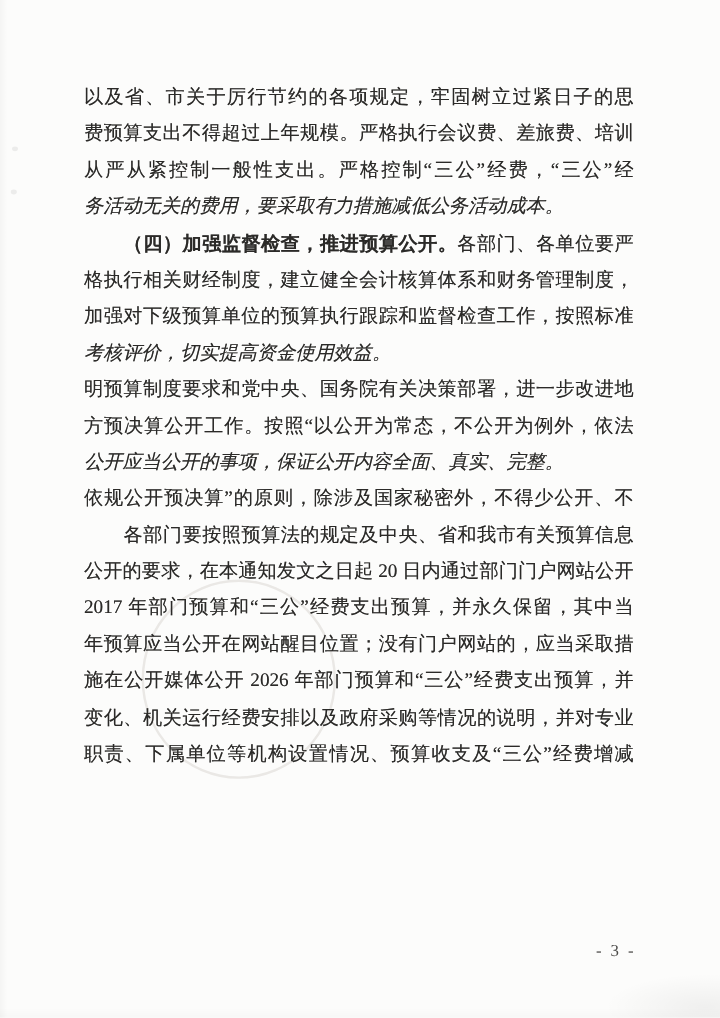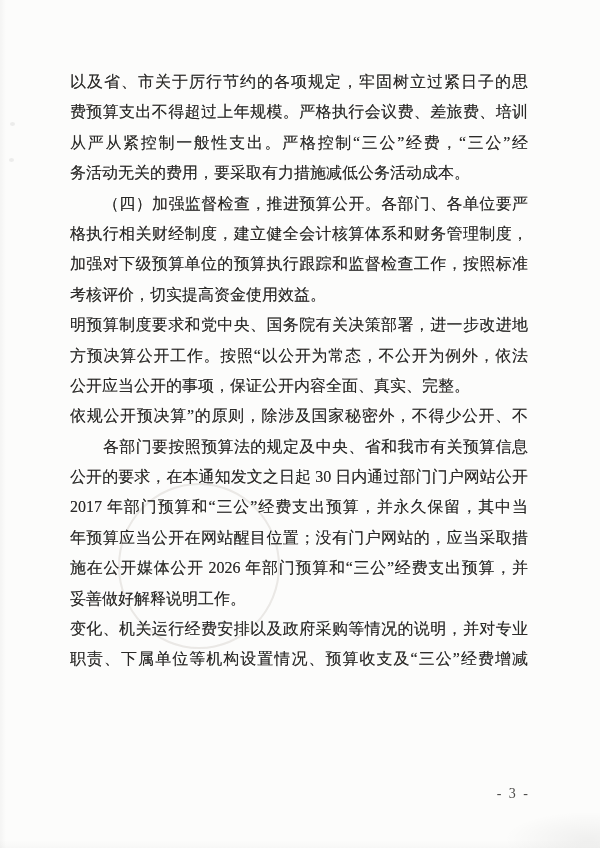--- a/index.html
+++ b/index.html
@@ -36,26 +36,27 @@
   .line {
     height: 30.4px;
     line-height: 30.4px;
     text-align: justify;
     text-align-last: justify;
     white-space: normal;
     overflow: hidden;
   }
   .line.no-just {
     text-align-last: left;
+    font-style: italic;
   }
   .line.indent {
     text-indent: 33px;
   }
   .bold {
-    font-weight: normal;
+    font-weight: bold;
   }
   .page-number {
     position: absolute;
     top: 786px;
     right: 70px;
     font-size: 14px;
     letter-spacing: 2px;
     color: #4b4a48;
   }
   
@@ -107,25 +108,24 @@
 
   <div>
     <div class="line">明预算制度要求和党中央、国务院有关决策部署，进一步改进地</div>
     <div class="line">方预决算公开工作。按照“以公开为常态，不公开为例外，依法</div>
     <div class="line no-just">公开应当公开的事项，保证公开内容全面、真实、完整。</div>
     <div class="line">依规公开预决算”的原则，除涉及国家秘密外，不得少公开、不</div>
   </div>
 
   <div>
     <div class="line indent">各部门要按照预算法的规定及中央、省和我市有关预算信息</div>
-    <div class="line">公开的要求，在本通知发文之日起 30 日内通过部门门户网站公开</div>
+    <div class="line">公开的要求，在本通知发文之日起 20 日内通过部门门户网站公开</div>
     <div class="line">2017 年部门预算和“三公”经费支出预算，并永久保留，其中当</div>
     <div class="line">年预算应当公开在网站醒目位置；没有门户网站的，应当采取措</div>
     <div class="line">施在公开媒体公开 2026 年部门预算和“三公”经费支出预算，并</div>
-    <div class="line no-just">妥善做好解释说明工作。</div>
   </div>
 
   <div>
     <div class="line">变化、机关运行经费安排以及政府采购等情况的说明，并对专业</div>
     <div class="line">职责、下属单位等机构设置情况、预算收支及“三公”经费增减</div>
   </div>
 
 </div>
 
 <div class="page-number">- 3 -</div>

